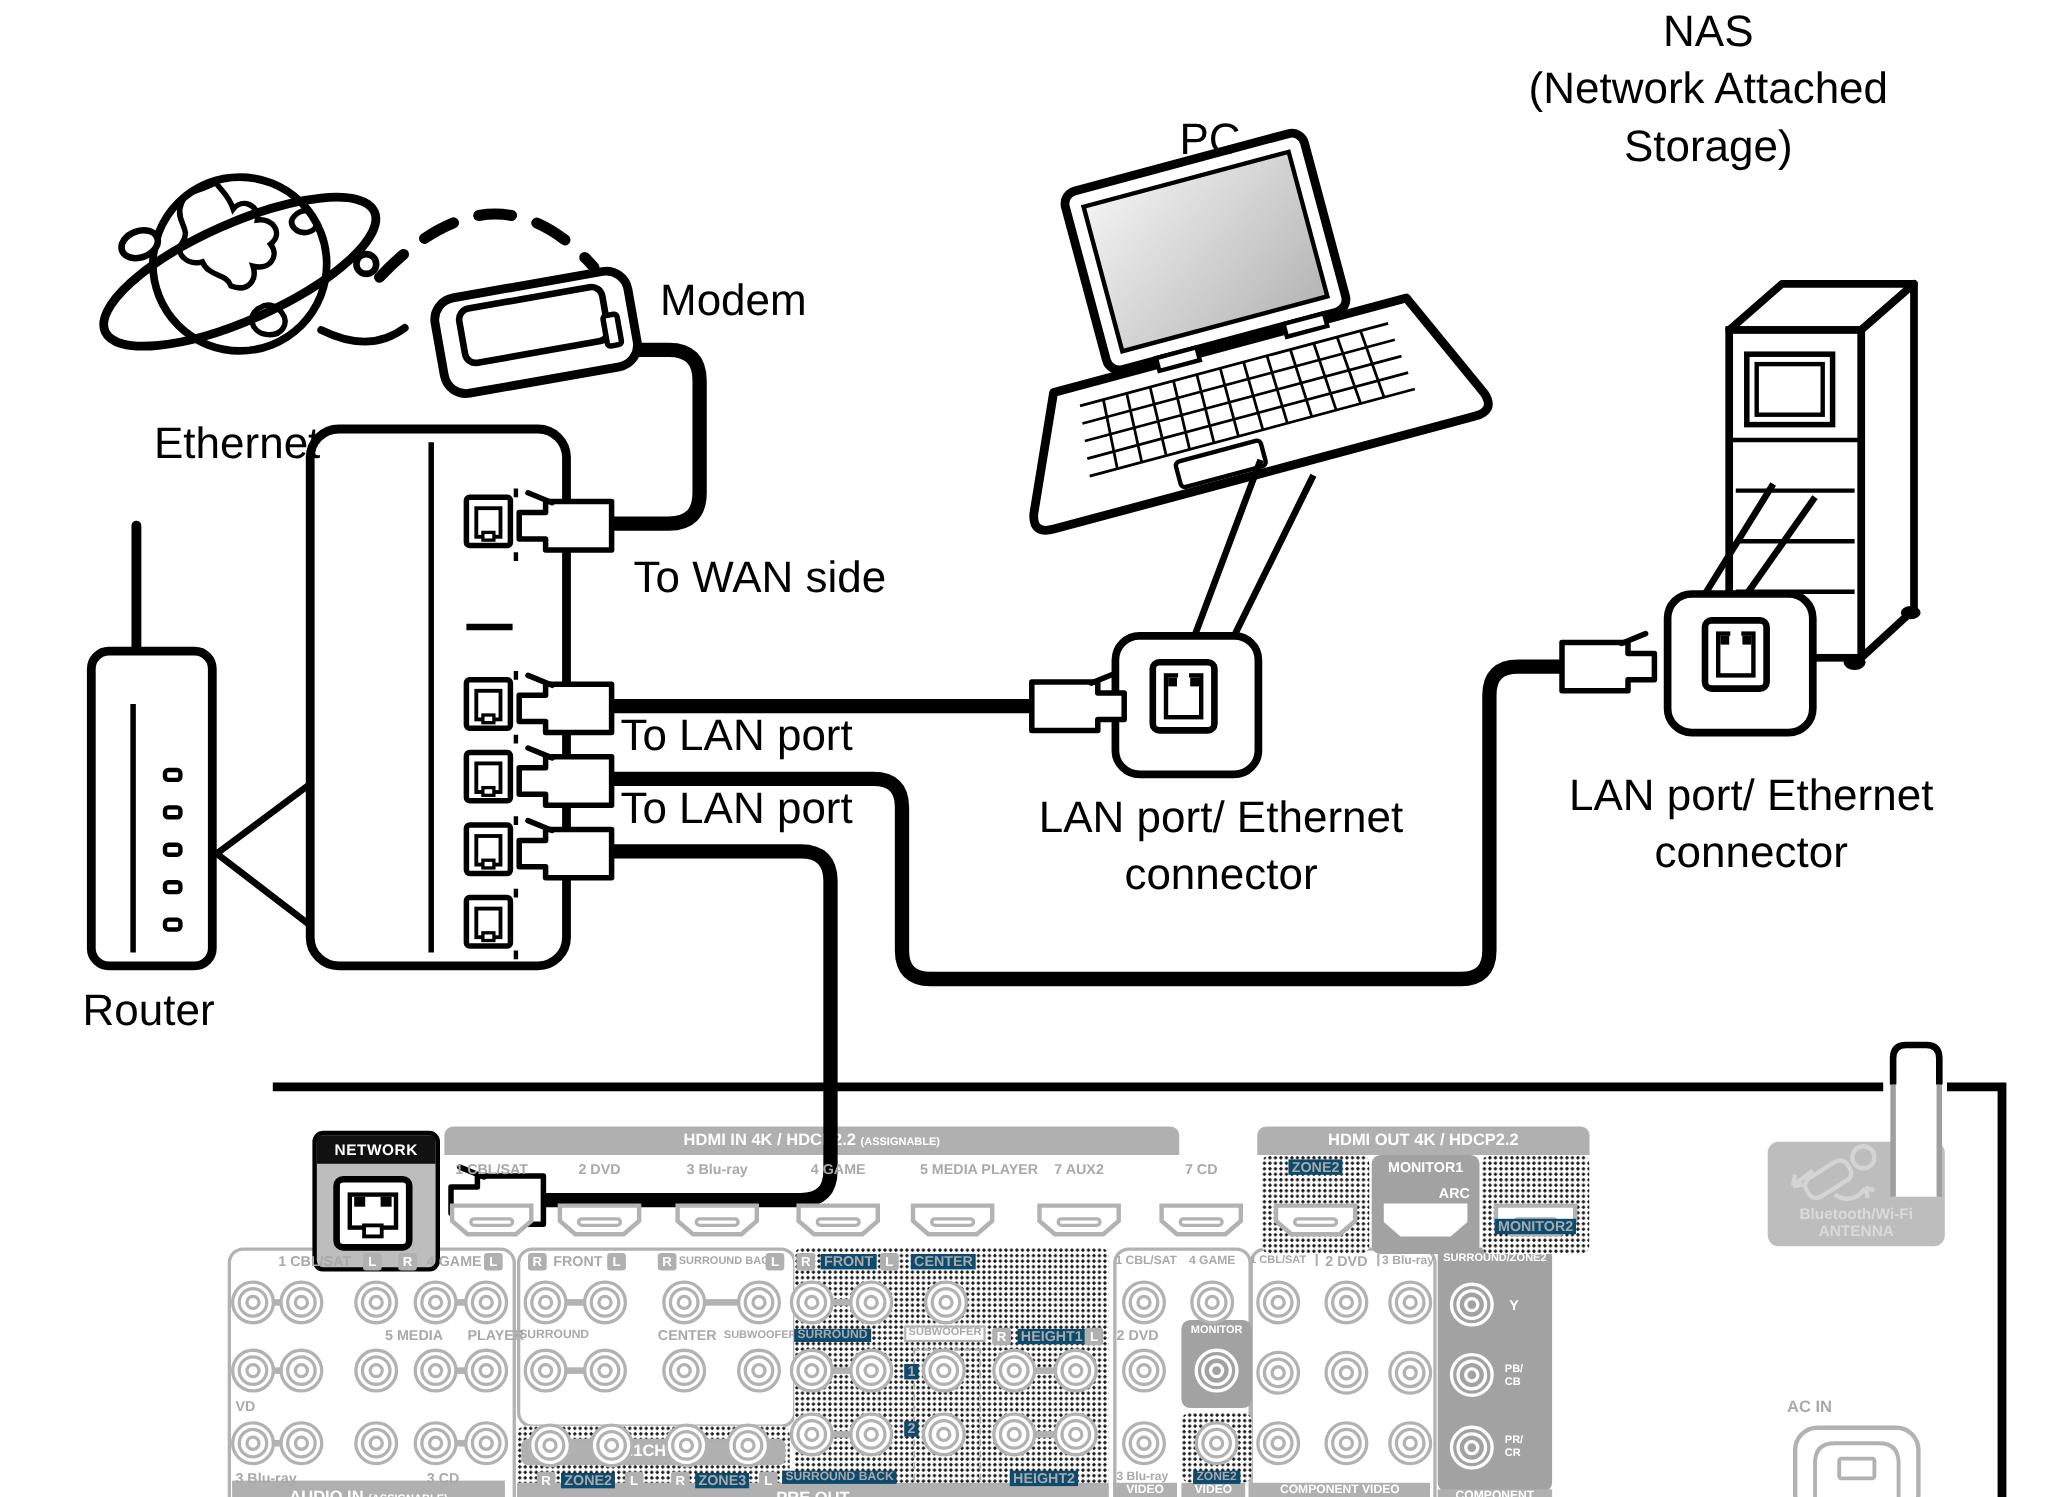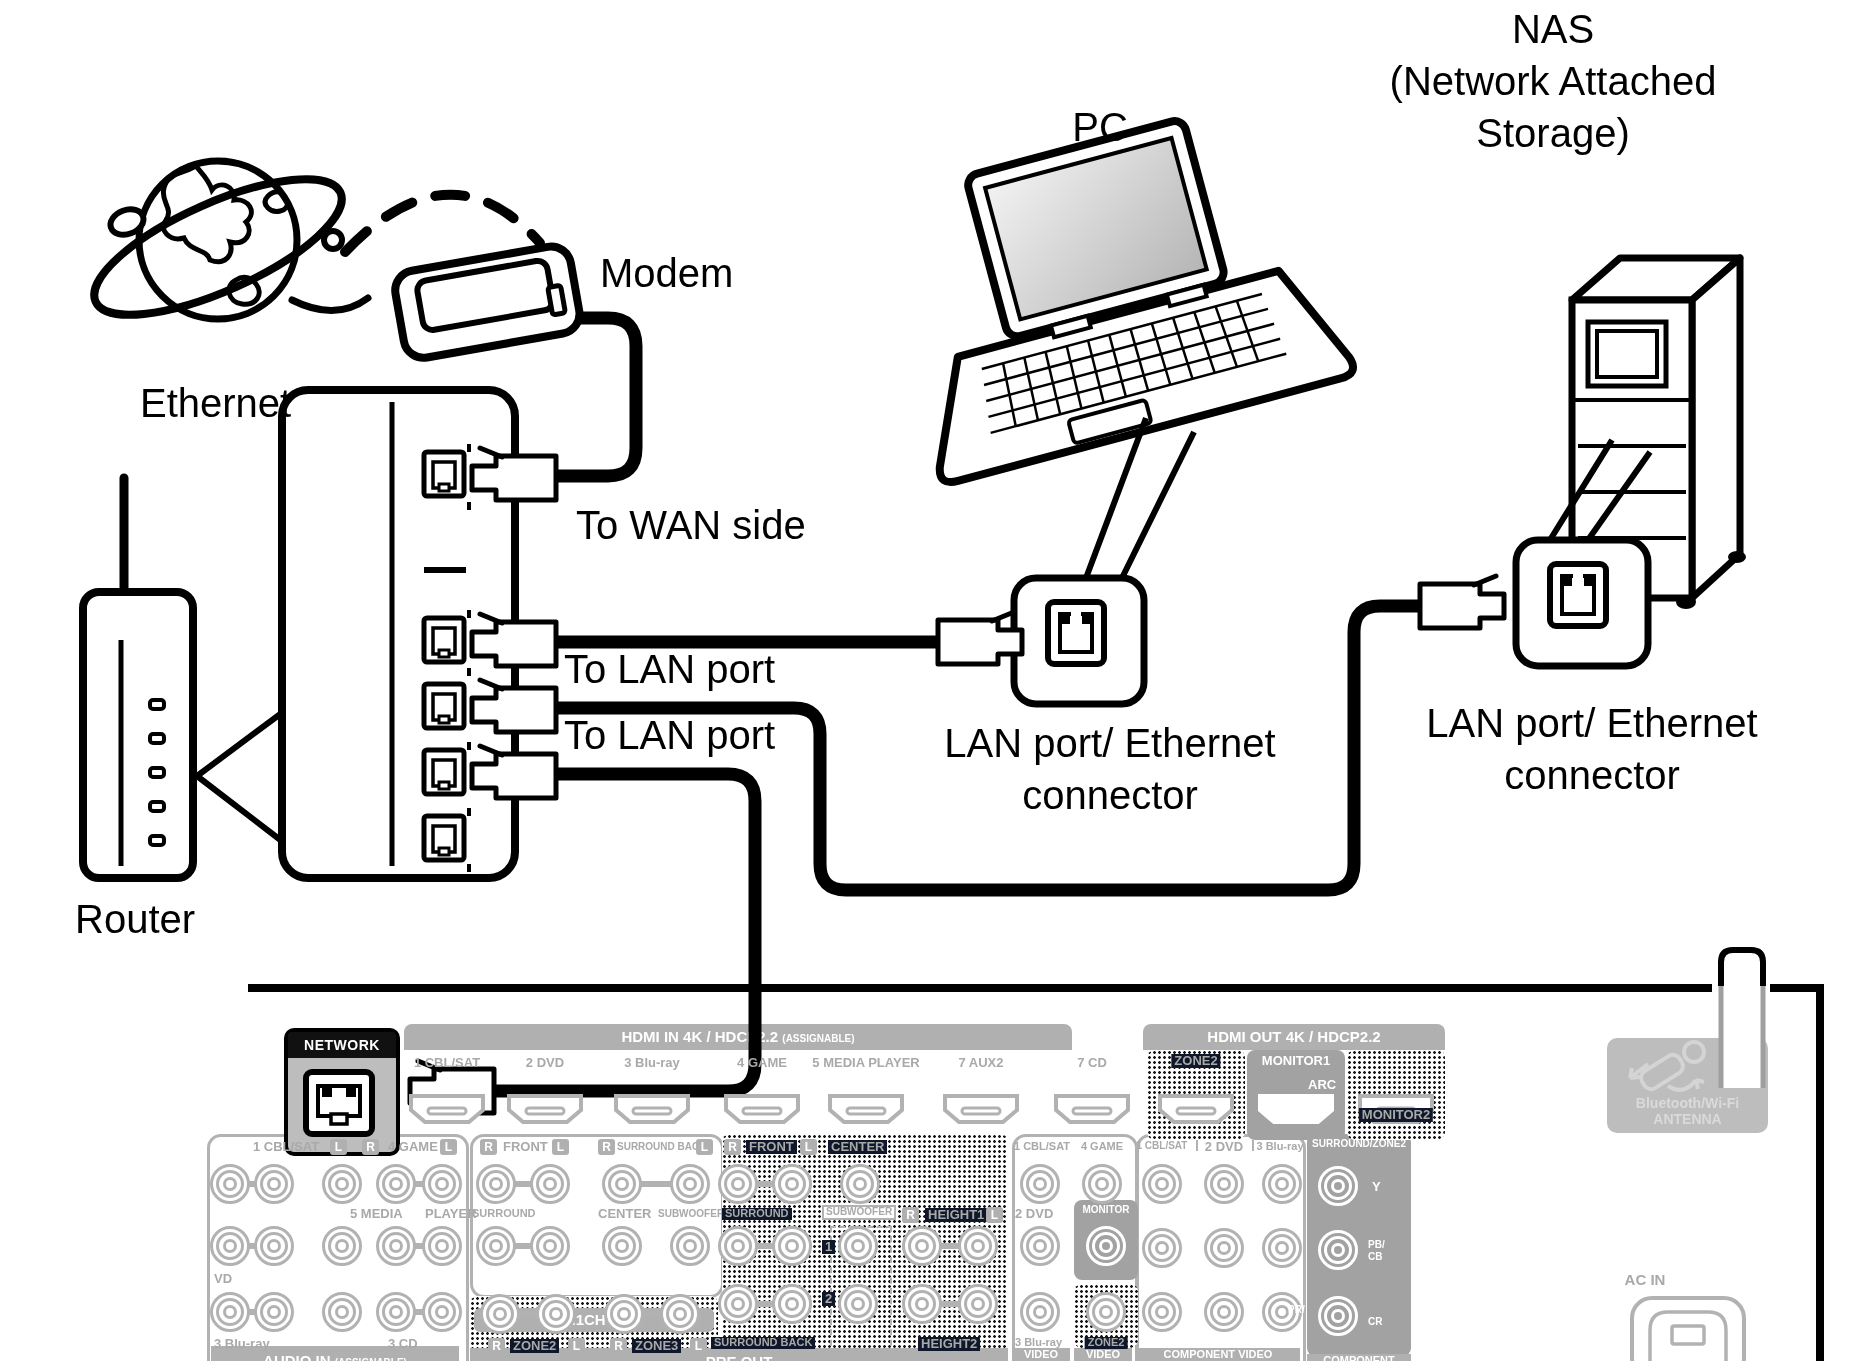--- a/index.html
+++ b/index.html
@@ -5,21 +5,21 @@
   html,body{margin:0;padding:0}
   body{width:1867px;height:1361px;position:relative;overflow:hidden;background:#fff;
        font-family:"Liberation Sans",sans-serif}
   
   .dlbl{position:absolute;font:400 40px/1.15 "Liberation Sans",sans-serif;color:#000;white-space:nowrap}
   .cx{transform:translateX(-50%)}
   
   .glbl{position:absolute;font:700 13px/1.05 "Liberation Sans",sans-serif;color:#a9a9a9;white-space:nowrap}
   .t11{font-size:11px}.t10{font-size:10px}.t15{font-size:15px}
   .wt{color:#fff}
-  .plate{background:#0f172a;padding:0 3px}
+  .plate{background:#0c4a6e;padding:0 3px}
   .banner{position:absolute;background:#b0b0b0;color:#fff;font:700 15px/1.1 "Liberation Sans",sans-serif;
           text-align:center;white-space:nowrap;overflow:hidden}
   .banner .sm{font-size:10px;font-weight:700}
   .b2{font-size:11px;line-height:1.25}
   .lr{position:absolute;width:17px;height:16px;background:#b0b0b0;color:#fff;border-radius:3px;
       font:700 12px/16px "Liberation Sans",sans-serif;text-align:center}
   .blockw{position:absolute;background:#fff;border:3px solid #b2b2b2;border-radius:14px}
   .blockd{position:absolute;background:#a2a2a2;border-radius:8px}
   .hatch{position:absolute;background-color:#fff;border-radius:8px;
          background-image:radial-gradient(#161616 1.25px,transparent 1.5px);background-size:5px 5px}
@@ -98,21 +98,21 @@
 </div>
 <div class="banner b2 z2" style="left:1307px;top:1354px;width:104px;height:30px">
   <div>COMPONENT</div>
 
 </div>
 
 <div class="glbl z6 cx" style="left:447px;top:1056px">1 CBL/SAT</div>
 <div class="glbl z6 cx" style="left:545px;top:1056px">2 DVD</div>
 <div class="glbl z6 cx" style="left:652px;top:1056px">3 Blu-ray</div>
 <div class="glbl z6 cx" style="left:762px;top:1056px">4 GAME</div>
-<div class="glbl z6 cx" style="left:866px;top:1056px">5 MEDIA PLAYER</div>
+<div class="glbl z6 cx" style="left:890px;top:1056px">5 MEDIA PLAYER</div>
 <div class="glbl z6 cx" style="left:981px;top:1056px">7 AUX2</div>
 <div class="glbl z6 cx" style="left:1092px;top:1056px">7 CD</div>
 
 <div class="glbl z6 cx plate" style="left:1196px;top:1054px">ZONE2</div>
 <div class="glbl z6 cx wt" style="left:1296px;top:1054px">MONITOR1</div>
 <div class="glbl z6 wt" style="left:1308px;top:1078px">ARC</div>
 <div class="glbl z6 cx plate" style="left:1396px;top:1108px">MONITOR2</div>
 
 <div class="glbl z6 t15 cx" style="left:1645px;top:1272px">AC IN</div>
 
@@ -168,21 +168,21 @@
 <div class="glbl z6 t10 cx" style="left:1162px;top:1141px">1 CBL/SAT</div>
 <div class="glbl z6 cx" style="left:1224px;top:1140px">2 DVD</div>
 <div class="glbl z6 t11 cx" style="left:1280px;top:1141px">3 Blu-ray</div>
 <div class="divv z6" style="left:1196px;top:1140px"></div>
 <div class="divv z6" style="left:1252px;top:1140px"></div>
 
 <div class="glbl z6 t10 cx wt" style="left:1359px;top:1139px">SURROUND/ZONE2</div>
 <div class="glbl z6 wt" style="left:1372px;top:1180px">Y</div>
 <div class="glbl z6 t10 wt" style="left:1368px;top:1240px">PB/</div>
 <div class="glbl z6 t10 wt" style="left:1368px;top:1252px">CB</div>
-<div class="glbl z6 t10 wt" style="left:1288px;top:1305px">PR/</div>
+<div class="glbl z6 t10 wt" style="left:1368px;top:1305px">PR/</div>
 <div class="glbl z6 t10 wt" style="left:1368px;top:1317px">CR</div>
 
 <div class="dlbl z6" style="left:140px;top:380px">Ethernet</div>
 <div class="dlbl z6" style="left:600px;top:250px">Modem</div>
 <div class="dlbl z6" style="left:75px;top:896px">Router</div>
 <div class="dlbl z6 cx" style="left:1100px;top:104px">PC</div>
 <div class="dlbl z6 cx" style="left:1553px;top:6px">NAS</div>
 <div class="dlbl z6 cx" style="left:1553px;top:58px">(Network Attached</div>
 <div class="dlbl z6 cx" style="left:1553px;top:110px">Storage)</div>
 <div class="dlbl z6" style="left:576px;top:502px">To WAN side</div>

